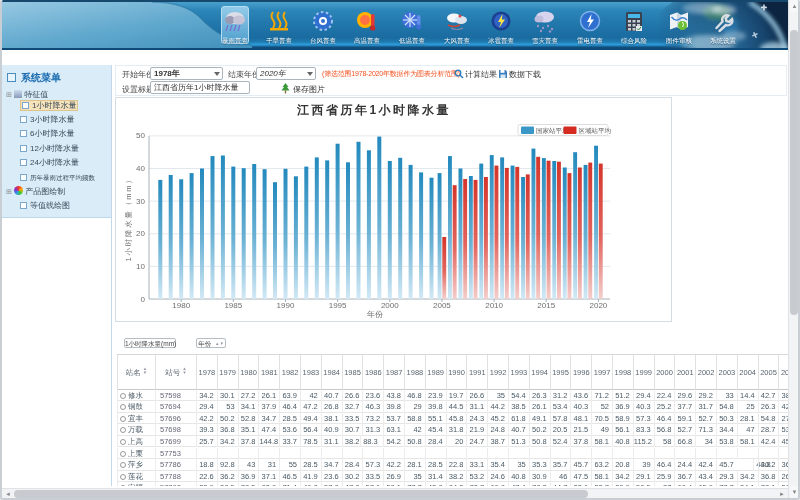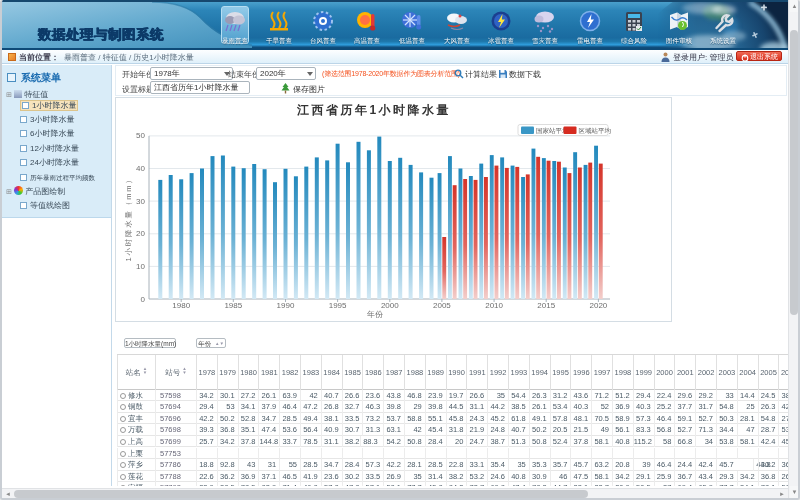--- a/index.html
+++ b/index.html
@@ -81,21 +81,20 @@
         <defs>
           <linearGradient id="tg" x1="0" y1="0" x2="0.85" y2="1">
             <stop offset="0" stop-color="#96c8e2"></stop>
             <stop offset="0.55" stop-color="#62a9ce"></stop>
             <stop offset="1" stop-color="#4392bd"></stop>
           </linearGradient>
         </defs>
         <path d="M0 0 L150 0 Q182 0 198 16 Q218 38 250 44 L250 48 L0 48 Z" fill="url(#tg)"></path>
         <path d="M150 0 Q183 0 199 16 Q219 38 250 43" stroke="#2f7ba6" stroke-width="1.5" fill="none" opacity="0.6"></path>
       </svg>
-  <div class="t2">数据处理与制图系统</div>
   <div style="position:absolute;left:219px;top:4px;width:28px;height:38px;background:linear-gradient(180deg,#93cbe9,#4f9fcd);border:1px solid #b6def2;border-radius:3px"></div>
       <svg width="26" height="26" style="position:absolute;left:220px;top:6px" viewBox="0 0 26 26">
         <ellipse cx="13" cy="10" rx="9" ry="6" fill="#dcdde8"></ellipse>
         <ellipse cx="8" cy="12" rx="5" ry="4" fill="#9a9ab4"></ellipse>
         <ellipse cx="17" cy="12" rx="6" ry="4.5" fill="#c4c4d6"></ellipse>
         <g stroke="#7a6fd0" stroke-width="1.2">
           <line x1="6" y1="17" x2="4" y2="23"></line>
           <line x1="10" y1="17" x2="8" y2="23"></line>
           <line x1="14" y1="17" x2="12" y2="23"></line>
           <line x1="18" y1="17" x2="16" y2="23"></line>
@@ -194,57 +193,41 @@
         <circle cx="16.5" cy="17.5" r="4.5" fill="#6abf30"></circle>
         <path d="M16.5 14 q2 2.5 0 5" stroke="#fff" stroke-width="1" fill="none"></path>
       </svg>
       <div class="navlab" style="left:655px">图件审核</div>
       <svg width="26" height="26" style="position:absolute;left:708px;top:6px" viewBox="0 0 26 26">
         <path d="M6.5 20 L12.5 13.5 a4.6 4.6 0 0 1 6 -6 l-2.8 2.8 l0.7 2.8 l2.8 0.7 l2.8 -2.8 a4.6 4.6 0 0 1 -6 6 L9.5 23" fill="none" stroke="#dbdfe5" stroke-width="2.4" stroke-linecap="round"></path>
       </svg>
       <div class="navlab" style="left:699px">系统设置</div>
  </div>
  <div id="hline"></div>
- <div id="crumb">
-   <span style="position:absolute;left:6px;top:3px;width:8px;height:8px;background:linear-gradient(135deg,#f7b24a,#e87f2a);border:1px solid #c96a1a;"></span>
-   <span style="position:absolute;left:17px;top:2px;color:#445;font-weight:bold;">当前位置：</span>
-   <span style="position:absolute;left:62px;top:2px;">暴雨普查 / 特征值 / 历史1小时降水量</span>
-   <span style="position:absolute;left:659px;top:2px;">
-        <svg width="9" height="10" viewBox="0 0 9 10" style="position:absolute;left:0;top:0">
-          <circle cx="4.5" cy="2.5" r="2" fill="#b8885a"></circle>
-          <path d="M0.5 10 Q0.5 5.5 4.5 5.5 Q8.5 5.5 8.5 10 Z" fill="#4a6a9a"></path>
-        </svg>
-      </span>
-   <span style="position:absolute;left:671px;top:2px;color:#334;">登录用户: 管理员</span>
-   <span style="position:absolute;left:734px;top:1px;width:46px;height:10px;background:linear-gradient(180deg,#ef6a55,#d92f1c);border:1px solid #b82513;border-radius:2px;color:#fff;font-size:7px;text-align:right;line-height:10px;padding-right:3px;"><svg width="8" height="8" viewBox="0 0 8 8" style="position:absolute;left:4px;top:1.5px">
-          <circle cx="4" cy="4.2" r="2.8" fill="none" stroke="#fff" stroke-width="1.1"></circle>
-          <line x1="4" y1="0.5" x2="4" y2="3.5" stroke="#fff" stroke-width="1.2"></line>
-        </svg>退出系统</span>
- </div>
  <div id="side">
   <div id="menu">
    <div style="position:absolute;left:5px;top:8px;width:9px;height:9px;border:1px solid #4a8ec0;background:#e8f4fc;"></div>
    <div style="position:absolute;left:19px;top:6px;font-size:10px;font-weight:bold;color:#1a6bb0;">系统菜单</div>
    <div class="titem" style="top:23px;padding-left:4px;"><span style="color:#888;font-size:7px;">⊞</span> <span style="display:inline-block;width:8px;height:8px;background:linear-gradient(180deg,#cde,#89b);vertical-align:-1px;"></span> 特征值</div>
    <div class="titem" style="top:33.6px;padding-left:18px;"><span style="background:#f6e3bc;border:1px solid #dcc48c;padding:0 1px;"><span class="cb"></span>1小时降水量</span></div>
    <div class="titem" style="top:48px;padding-left:18px;"><span class="cb"></span>3小时降水量</div>
    <div class="titem" style="top:62.4px;padding-left:18px;"><span class="cb"></span>6小时降水量</div>
    <div class="titem" style="top:76.9px;padding-left:18px;"><span class="cb"></span>12小时降水量</div>
    <div class="titem" style="top:91.3px;padding-left:18px;"><span class="cb"></span>24小时降水量</div>
    <div class="titem" style="top:105.7px;padding-left:18px;font-size:6.5px;"><span class="cb"></span>历年暴雨过程平均频数</div>
    <div class="titem" style="top:120.2px;padding-left:4px;"><span style="color:#888;font-size:7px;">⊞</span> <span style="display:inline-block;width:9px;height:9px;border-radius:50%;background:conic-gradient(#e33,#fa0,#3c3,#39e,#83c,#e33);vertical-align:-1px;"></span> 产品图绘制</div>
    <div class="titem" style="top:134.3px;padding-left:18px;"><span class="cb"></span>等值线绘图</div>
   </div>
  </div>
  <div id="main">
   <div style="position:absolute;left:2px;top:0;width:672px;height:31px;border:1px solid #e4edf4;"></div>
   <div class="lab" style="left:9px;top:4px;">开始年份</div>
-  <div class="sel" style="left:37px;top:2px;width:83px;">1978年<span class="ar"></span></div>
+  <div class="sel" style="left:37px;top:2px;width:73px;font-weight:bold;">1978年<span class="ar"></span></div>
   <div class="lab" style="left:115px;top:4px;">结束年份</div>
-  <div class="sel" style="left:143px;top:2px;width:60px;">2020年<span class="ar"></span></div>
+  <div class="sel" style="left:143px;top:2px;width:60px;font-style:italic;">2020年<span class="ar"></span></div>
   <div class="lab" style="left:209px;top:4px;color:#f4511e;font-size:7px;letter-spacing:-0.2px;">(筛选范围1978-2020年数据作为图表分析范围)</div>
   <div class="lab" style="left:341px;top:3px;width:10px;height:10px;">
         <svg width="10" height="10" viewBox="0 0 10 10" style="position:absolute;left:0;top:1px">
           <circle cx="4" cy="4" r="2.8" fill="none" stroke="#2a7ab8" stroke-width="1.3"></circle>
           <line x1="6.2" y1="6.2" x2="9" y2="9" stroke="#2a7ab8" stroke-width="1.4"></line>
         </svg>
       </div>
   <div class="lab" style="left:352px;top:4px;color:#333;">计算结果</div>
   <div class="lab" style="left:385px;top:3px;width:10px;height:10px;">
         <svg width="10" height="10" viewBox="0 0 10 10" style="position:absolute;left:0;top:1px">
@@ -437,21 +420,21 @@
             <div class="td" style="left:432.6px;width:20.8px">31.2</div>
             <div class="td" style="left:453.4px;width:20.8px">43.6</div>
             <div class="td" style="left:474.2px;width:20.8px">71.2</div>
             <div class="td" style="left:495.0px;width:20.8px">51.2</div>
             <div class="td" style="left:515.8px;width:20.8px">29.4</div>
             <div class="td" style="left:536.6px;width:20.8px">22.4</div>
             <div class="td" style="left:557.4px;width:20.8px">29.6</div>
             <div class="td" style="left:578.2px;width:20.8px">29.2</div>
             <div class="td" style="left:599.0px;width:20.8px">33</div>
             <div class="td" style="left:619.8px;width:20.8px">14.4</div>
-            <div class="td" style="left:640.6px;width:20.8px">24.5</div>
+            <div class="td" style="left:640.6px;width:20.8px">42.7</div>
             <div class="td" style="left:661.4px;width:20.8px">38.8</div>
           </div>
           <div class="trow" style="top:47.1px">
             <div class="td tdn" style="left:0;width:38px"><span class="radio"></span>铜鼓</div>
             <div class="td tdi" style="left:38px;width:41px">57694</div>
             <div class="td" style="left:79.0px;width:20.8px">29.4</div>
             <div class="td" style="left:99.8px;width:20.8px">53</div>
             <div class="td" style="left:120.6px;width:20.8px">34.1</div>
             <div class="td" style="left:141.4px;width:20.8px">37.9</div>
             <div class="td" style="left:162.2px;width:20.8px">46.4</div>

